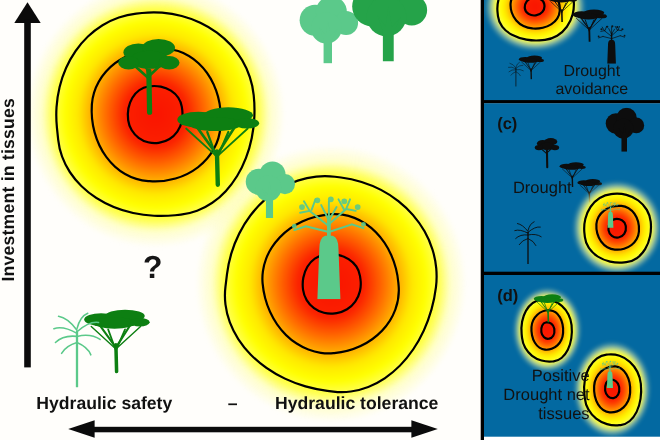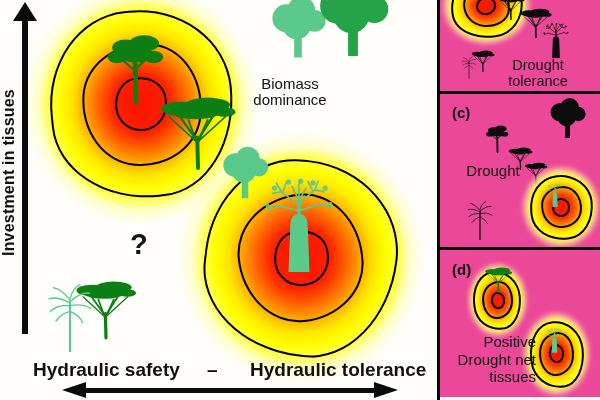--- a/index.html
+++ b/index.html
@@ -3,21 +3,21 @@
 <meta charset="utf-8">
 <style>
   html,body{margin:0;padding:0;background:#e8e8e8;}
   #stage{position:relative;width:600px;height:400px;background:#ffffff;overflow:hidden;
          font-family:"Liberation Sans", sans-serif;color:#111;}
   #stage *{box-sizing:border-box;}
 
   
   .main-panel{position:absolute;left:0;top:0;width:437px;height:400px;overflow:hidden;background:#fffefb;}
   .side-col{position:absolute;left:437px;top:0;width:163px;height:400px;background:#fff;border-left:3px solid #000;}
-  .sp{position:relative;overflow:hidden;background:#ec4899;}
+  .sp{position:relative;overflow:hidden;background:#0369a1;}
   .sp-b{height:94px;border-bottom:3px solid #000;}
   .sp-c{height:156px;border-bottom:3px solid #000;}
   .sp-d{height:147px;}
 
   
   .blob{position:absolute;}
   .blob>div{position:absolute;}
   .glow{inset:-13%;border-radius:48% 52% 50% 50%/52% 48% 54% 46%;filter:blur(2px);
     background:radial-gradient(closest-side,
       #fa1400 0%, #fb2000 24%, #ff6a00 38%, #ffaf00 50%, #ffe800 60%,
@@ -29,21 +29,21 @@
   .blob.small .ring{border-width:2px;}
 
   
   .tree{position:absolute;overflow:visible;}
 
   
   .caption{position:absolute;text-align:center;font-size:15px;line-height:16.5px;color:#111;}
   .panel-letter{position:absolute;font-weight:bold;font-size:15px;}
   .annot{position:absolute;text-align:center;font-size:15px;line-height:16px;}
   .qmark{position:absolute;font-size:29px;font-weight:bold;color:#161616;}
-  .axis-word{position:absolute;font-weight:bold;font-size:19px;white-space:nowrap;}
+  .axis-word{position:absolute;font-weight:bold;font-size:16px;white-space:nowrap;}
 
   
   .y-arrow-shaft{position:absolute;left:22px;top:18px;width:6px;height:316px;background:#0b0b0b;}
   .y-arrow-head{position:absolute;left:13px;top:2px;width:0;height:0;
     border-left:12px solid transparent;border-right:12px solid transparent;border-bottom:19px solid #0b0b0b;}
   .x-arrow{position:absolute;left:62px;top:382px;width:336px;height:17px;}
   .x-arrow .shaft{position:absolute;left:18px;right:18px;top:6px;height:5px;background:#0b0b0b;}
   .x-arrow .head-l{position:absolute;left:0;top:0;width:0;height:0;
     border-top:8.5px solid transparent;border-bottom:8.5px solid transparent;border-right:24px solid #0b0b0b;}
   .x-arrow .head-r{position:absolute;right:0;top:0;width:0;height:0;
@@ -168,24 +168,20 @@
     <svg class="tree" style="left:253px;top:176px;width:92px;height:96px;color:#5bc98a;">
         <use href="#s-baobab"></use>
       </svg>
     <svg class="tree" style="left:74px;top:266px;width:64px;height:86px;color:#0d7f12;">
         <use href="#s-acacia"></use>
       </svg>
     <svg class="tree" style="left:42px;top:282px;width:56px;height:70px;color:#5bc98a;">
         <use href="#s-fern"></use>
       </svg>
 
-    <div class="annot" style="left:240px;top:76px;width:100px;">
-      <div>Biomass</div>
-      <div>dominance</div>
-    </div>
     <div class="qmark" style="left:130px;top:228px;">?</div>
 
     <div class="y-arrow-head"></div>
     <div class="y-arrow-shaft"></div>
     <div class="y-label">Investment in tissues</div>
 
     <div class="axis-word" style="left:33px;top:359px;">Hydraulic safety</div>
     <div class="axis-word" style="left:207px;top:359px;">–</div>
     <div class="axis-word" style="left:250px;top:359px;">Hydraulic tolerance</div>
     <div class="x-arrow">
@@ -214,21 +210,21 @@
           <use href="#s-baobab"></use>
         </svg>
       <svg class="tree" style="left:20px;top:54px;width:18px;height:26px;color:#0d0d0d;">
           <use href="#s-fern"></use>
         </svg>
       <svg class="tree" style="left:30px;top:50px;width:26px;height:22px;color:#0d0d0d;">
           <use href="#s-acacia"></use>
         </svg>
       <div class="caption" style="left:60px;top:58px;width:76px;font-size:14.5px;line-height:15.5px;">
         <div>Drought</div>
-        <div>tolerance</div>
+        <div>avoidance</div>
       </div>
     </div>
 
     <div class="sp sp-c">
       <div class="panel-letter" style="left:12px;top:10px;">(c)</div>
       <svg class="tree" style="left:103px;top:4px;width:49px;height:40px;color:#0d0d0d;">
           <use href="#s-round"></use>
         </svg>
       <svg class="tree" style="left:44px;top:28px;width:27px;height:33px;color:#0d0d0d;">
           <use href="#s-pine"></use>

